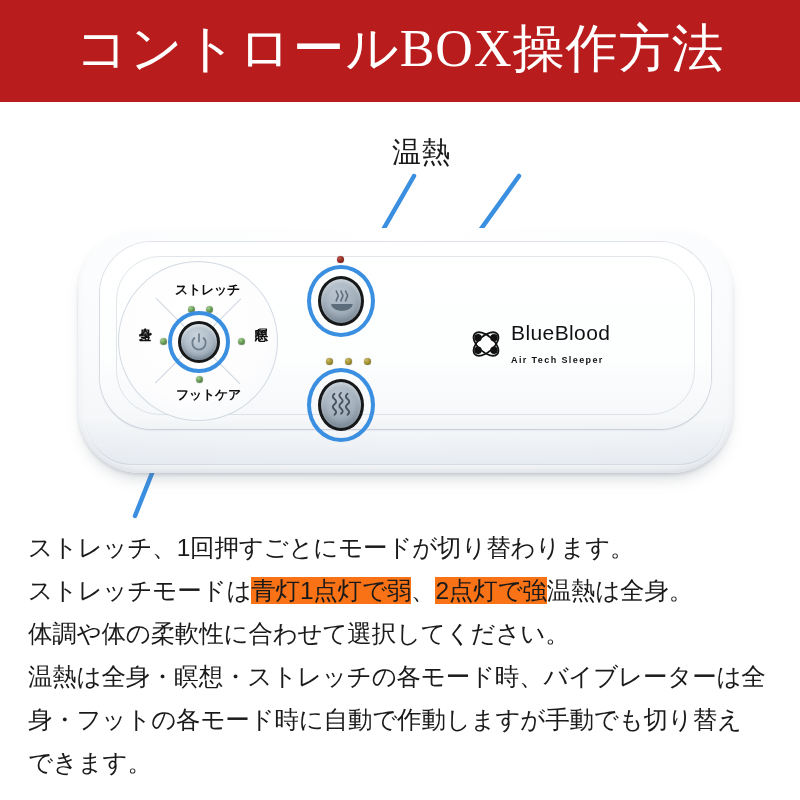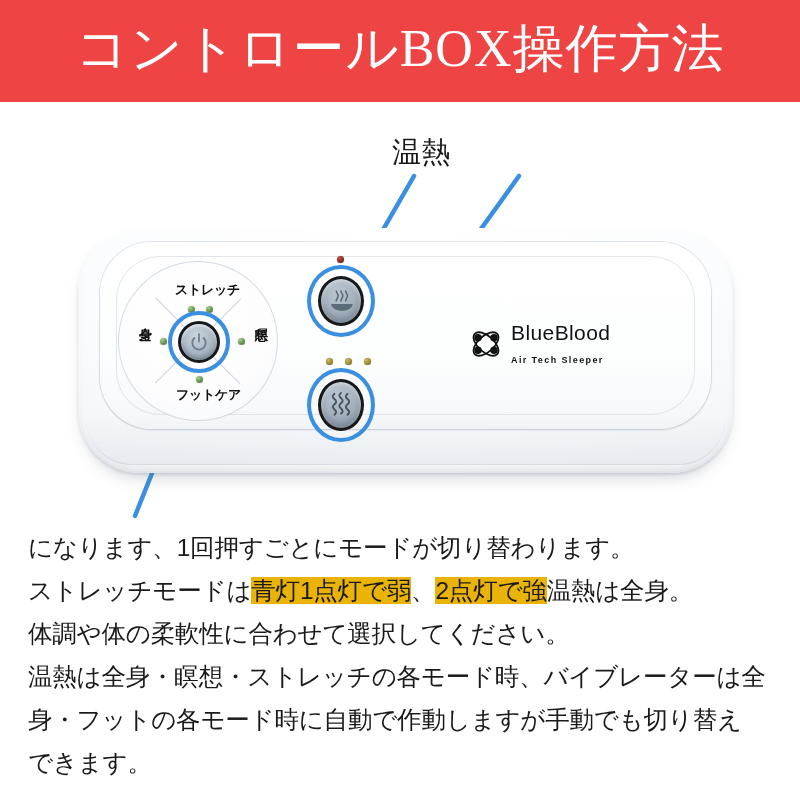--- a/index.html
+++ b/index.html
@@ -7,21 +7,21 @@
     width: 800px; height: 800px;
     background: #ffffff;
     font-family: "Liberation Sans", "DejaVu Sans", sans-serif;
     overflow: hidden;
   }
   #page { position: relative; width: 800px; height: 800px; background: #fff; }
 
   
   .banner {
     position: absolute; left: 0; top: 0; width: 800px; height: 102px;
-    background: #ef4444;
+    background: #b91c1c;
     display: flex; align-items: center; justify-content: center;
   }
   .banner-title {
     color: #ffffff;
     font-family: "Liberation Serif", "DejaVu Serif", serif;
     font-size: 52px; font-weight: 400; letter-spacing: 1px;
     line-height: 1; white-space: nowrap;
     padding-bottom: 4px;
   }
 
@@ -140,21 +140,21 @@
   .brand-name { font-size: 21px; font-weight: 400; color: #101114; letter-spacing: 0.4px; line-height: 1; }
   .brand-tag { font-size: 9px; font-weight: 700; color: #101114; letter-spacing: 1.4px; margin-top: 13px; line-height: 1; }
 
   
   .body-copy {
     position: absolute; left: 28px; top: 526px; width: 752px;
     color: #1a1a1a; font-size: 24.5px; line-height: 43px;
     letter-spacing: -0.2px;
   }
   .body-copy p { margin: 0; }
-  .hl { background: #eab308; }
+  .hl { background: #f97316; }
 </style>
 </head>
 <body>
 
 <div id="page">
 
   <div class="banner">
     <div class="banner-title">コントロールBOX操作方法</div>
   </div>
 
@@ -232,21 +232,21 @@
       <circle cx="11" cy="25" r="4.2" fill="#111"></circle>
       <circle cx="29" cy="25" r="4.2" fill="#111"></circle>
     </svg>
     <div class="brand-text">
       <div class="brand-name">BlueBlood</div>
       <div class="brand-tag">Air Tech Sleeper</div>
     </div>
   </div>
 
   <div class="body-copy">
-    <p>になります、1回押すごとにモードが切り替わります。</p>
+    <p>ストレッチ、1回押すごとにモードが切り替わります。</p>
     <p><span>ストレッチモードは</span><span class="hl">青灯1点灯で弱</span><span>、</span><span class="hl">2点灯で強</span><span>温熱は全身。</span></p>
     <p>体調や体の柔軟性に合わせて選択してください。</p>
     <p>温熱は全身・瞑想・ストレッチの各モード時、バイブレーターは全</p>
     <p>身・フットの各モード時に自動で作動しますが手動でも切り替え</p>
     <p>できます。</p>
   </div>
 
 </div>
 
 </body></html>

